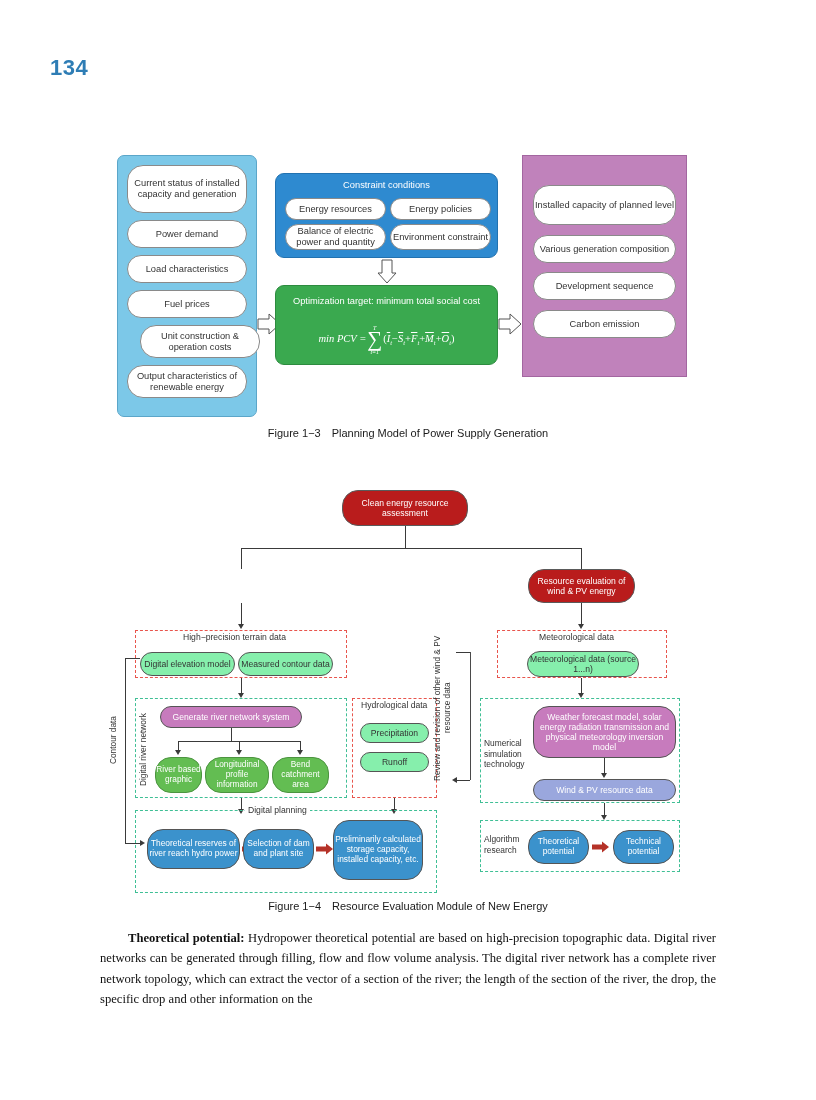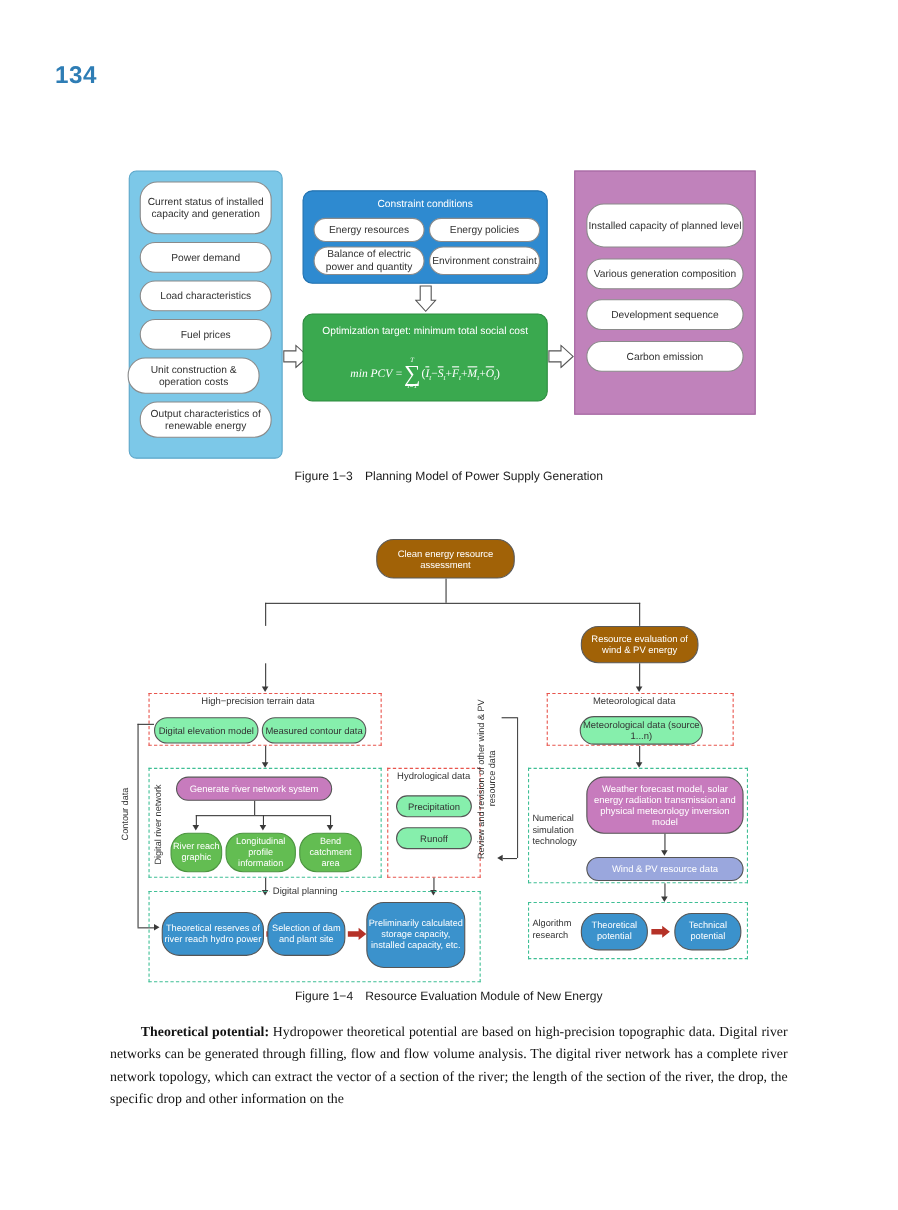--- a/index.html
+++ b/index.html
@@ -68,21 +68,21 @@
   
   .caption {
     position: absolute; width: 816px; text-align: center;
     font-size: 11px; color: #1a1a1a;
     font-family: "Liberation Sans", sans-serif;
   }
 
   
   #fig14 { position: absolute; left: 0; top: 480px; width: 816px; height: 420px; }
   .g-box {
-    background: #a16207; border: 1px solid #5a5a5a;
+    background: #b91c1c; border: 1px solid #5a5a5a;
     color: #ffffff; font-size: 8.6px;
   }
   .lg-box {
     background: #63bd52; border: 1px solid #4c9440;
     color: #ffffff; font-size: 8.3px;
   }
   .o-box {
     background: #86efac; border: 1px solid #555;
     color: #333333; font-size: 8.6px;
   }
@@ -154,21 +154,21 @@
   </div>
   <div class="abs wbox ctr" style="left:127px; top:80px; width:120px; height:28px;">
     <span>Power demand</span>
   </div>
   <div class="abs wbox ctr" style="left:127px; top:115px; width:120px; height:28px;">
     <span>Load characteristics</span>
   </div>
   <div class="abs wbox ctr" style="left:127px; top:150px; width:120px; height:28px;">
     <span>Fuel prices</span>
   </div>
-  <div class="abs wbox ctr" style="left:116px; top:185px; width:120px; height:33px;">
+  <div class="abs wbox ctr" style="left:140px; top:185px; width:120px; height:33px;">
     <span>Unit construction &amp; operation costs</span>
   </div>
   <div class="abs wbox ctr" style="left:127px; top:225px; width:120px; height:33px;">
     <span>Output characteristics of renewable energy</span>
   </div>
 
   <svg class="block-arrow" style="left:257px; top:173px;" width="24" height="22" viewBox="0 0 24 22">
     <polygon points="1,6 12,6 12,1 23,11 12,21 12,16 1,16" fill="#ffffff" stroke="#555" stroke-width="1"></polygon>
   </svg>
 
@@ -274,21 +274,21 @@
   <div class="line vline" style="left:231px; top:248px; height:13px;"></div>
   <div class="line hline" style="left:178px; top:261px; width:122px;"></div>
   <div class="line vline" style="left:178px; top:261px; height:10px;"></div>
   <div class="line vline" style="left:239px; top:261px; height:10px;"></div>
   <div class="line vline" style="left:300px; top:261px; height:10px;"></div>
   <div class="arrowhead-down" style="left:174.8px; top:270px;"></div>
   <div class="arrowhead-down" style="left:235.8px; top:270px;"></div>
   <div class="arrowhead-down" style="left:296.8px; top:270px;"></div>
 
   <div class="abs lg-box ctr" style="left:155px; top:277px; width:47px; height:36px;">
-    <span>River reach graphic</span>
+    <span>River based graphic</span>
   </div>
   <div class="abs lg-box ctr" style="left:205px; top:277px; width:64px; height:36px;">
     <span>Longitudinal profile information</span>
   </div>
   <div class="abs lg-box ctr" style="left:272px; top:277px; width:57px; height:36px;">
     <span>Bend catchment area</span>
   </div>
 
   <div class="line vline" style="left:241px; top:318px; height:12px;"></div>
   <div class="arrowhead-down" style="left:237.8px; top:329px;"></div>

